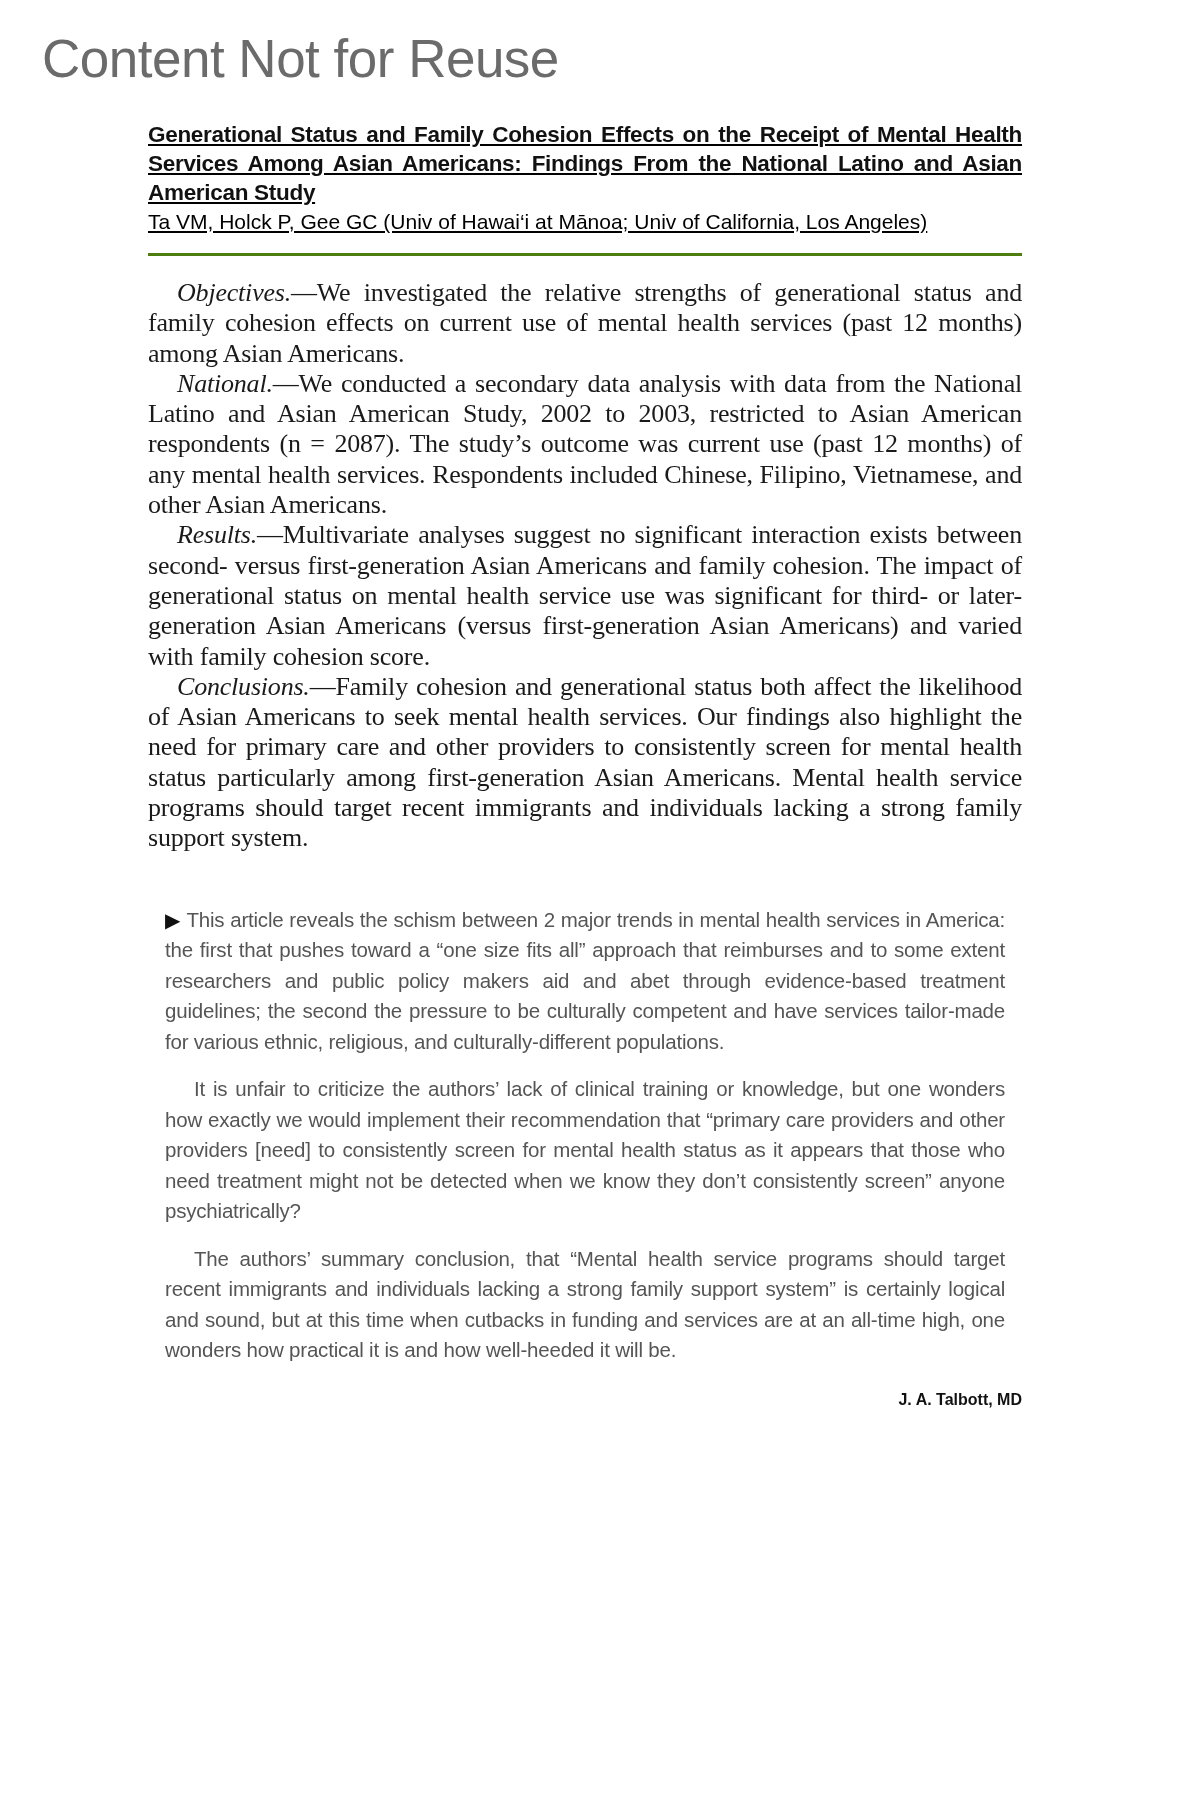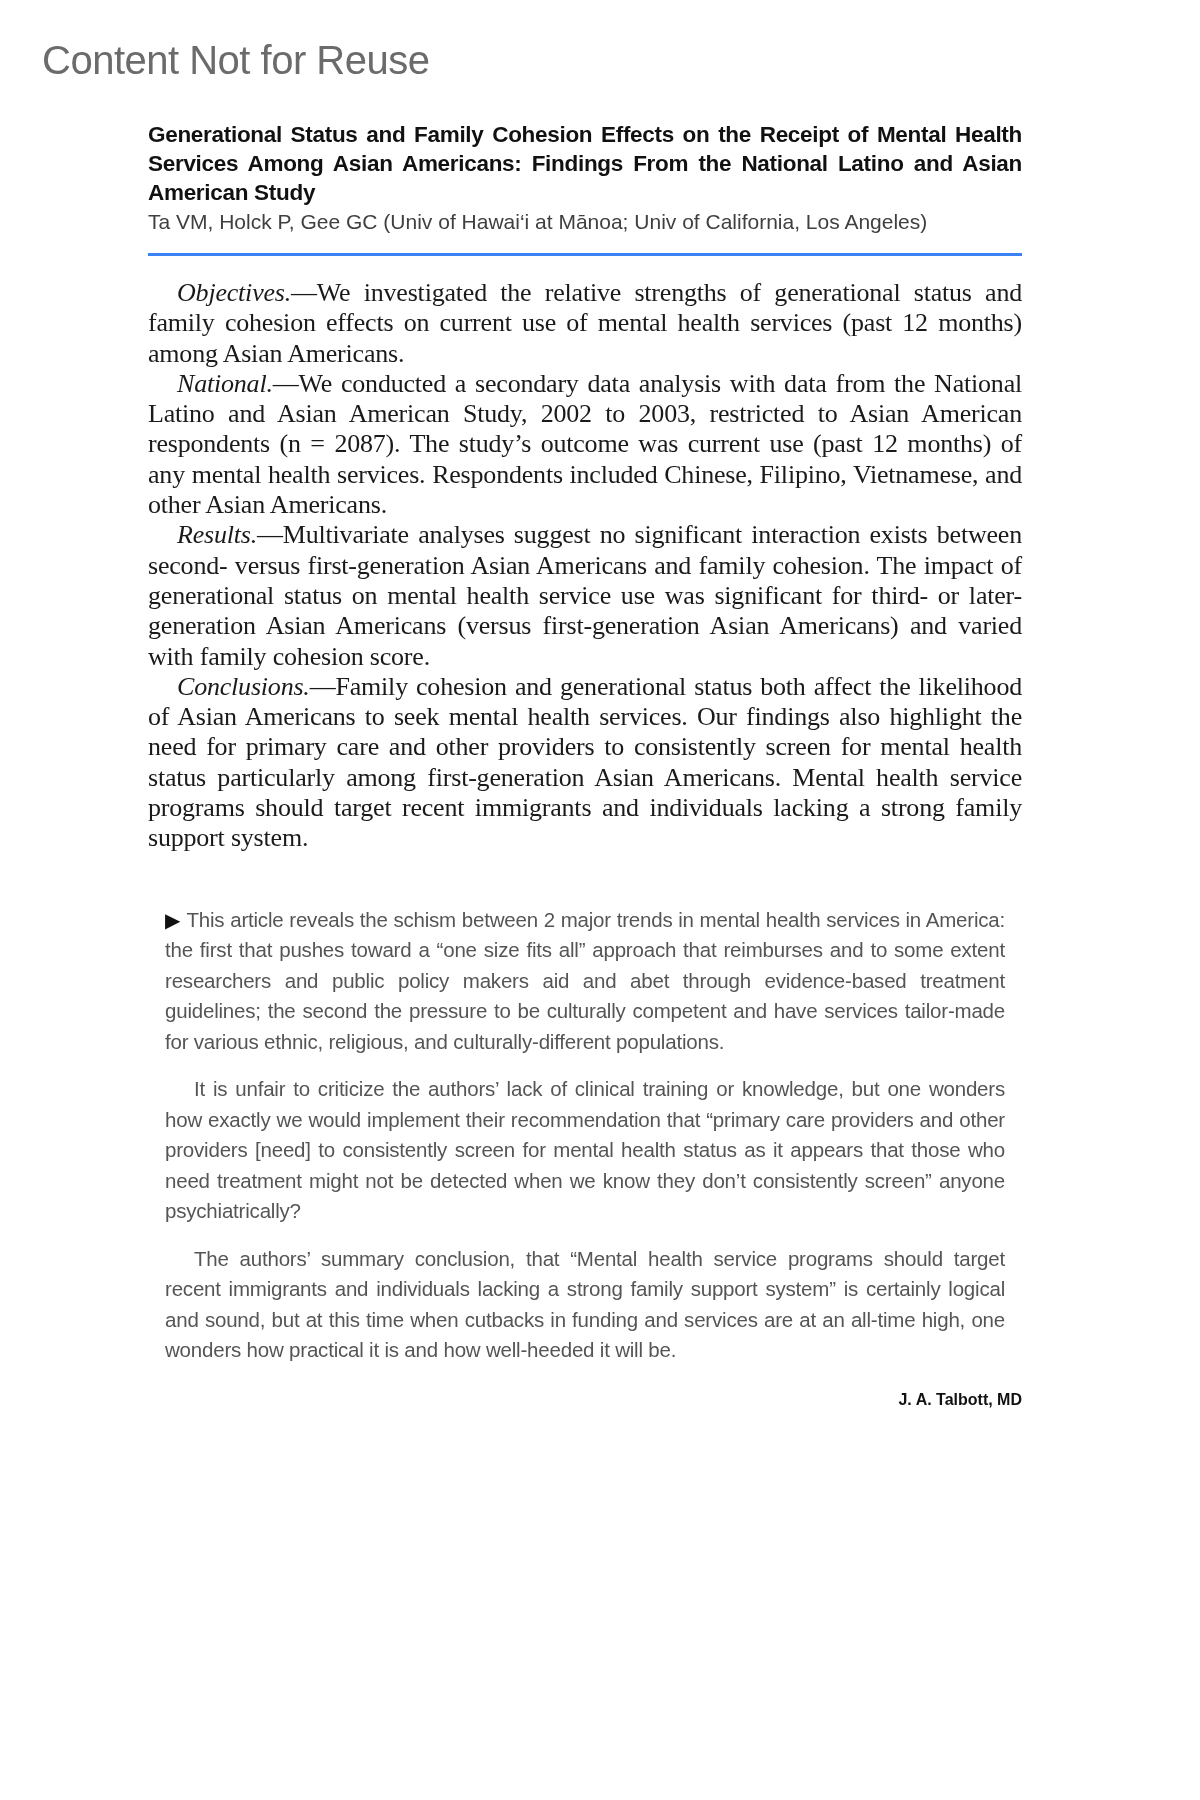--- a/index.html
+++ b/index.html
@@ -1,41 +1,41 @@
 <!DOCTYPE html>
 <html><head>
 <meta charset="utf-8">
 <style>
   html, body { margin: 0; padding: 0; background: #ffffff; }
   body { width: 1200px; height: 1800px; position: relative; overflow: hidden; }
   .watermark {
-    position: absolute; left: 42px; top: 38px;
-    font-family: "Liberation Sans", sans-serif; font-size: 40px;
+    position: absolute; left: 42px; top: 28px;
+    font-family: "Liberation Sans", sans-serif; font-size: 53px;
     color: #6b6b6b; letter-spacing: -0.5px;
   }
   .page { position: absolute; left: 148px; top: 90px; width: 874px; }
   .running-head {
     text-align: right; height: 40px; line-height: 40px;
     border-bottom: 3px solid #111; padding-bottom: 3px;
   }
   .running-head .chapter {
     font-family: "Liberation Serif", serif; font-style: italic;
     font-size: 27px; color: #222;
   }
   .running-head .sep { font-family: "Liberation Sans", sans-serif; font-size: 24px; color: #222; margin: 0 6px; }
   .running-head .page-num { font-family: "Liberation Sans", sans-serif; font-weight: bold; font-size: 25px; color: #111; }
-  .citation { padding: 30px 0 16px 0; border-bottom: 3px solid #3b82f6; }
+  .citation { padding: 30px 0 16px 0; border-bottom: 3px solid #4d7c0f; text-decoration: underline; }
   .article-title {
     font-family: "Liberation Sans", sans-serif; font-weight: bold;
     font-size: 22.5px; line-height: 29px; color: #111; text-align: justify;
     letter-spacing: -0.3px;
   }
   .authors, .journal {
     font-family: "Liberation Sans", sans-serif; font-size: 21px; line-height: 30px;
-    color: #404040; text-align: justify;
+    color: #000000; text-align: justify;
   }
   .journal .jname { font-style: italic; }
   .abstract { padding-top: 22px; }
   .abstract p {
     margin: 0; font-family: "Liberation Serif", serif; font-size: 26px;
     line-height: 30.3px; color: #1a1a1a; text-align: justify; text-indent: 29px;
     letter-spacing: -0.2px;
   }
   .abstract .label { font-style: italic; }
   .commentary { padding-top: 34px; }

